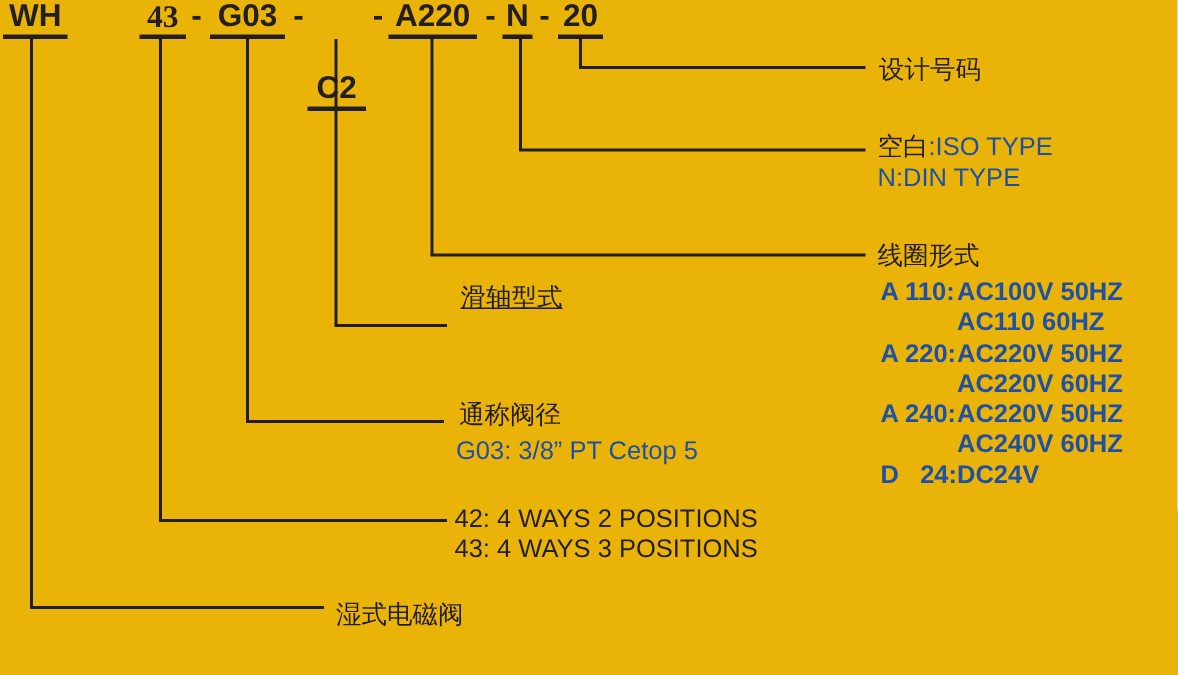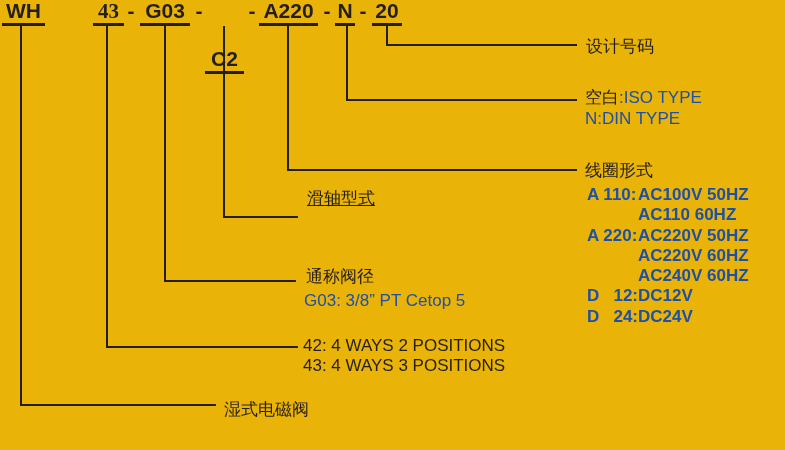--- a/index.html
+++ b/index.html
@@ -67,22 +67,22 @@
 
   <div class="lbl" style="left:585px;top:88px;"><span>空白</span><span class="blue">:ISO TYPE</span></div>
   <div class="lbl blue" style="left:585px;top:109px;">N:DIN TYPE</div>
 
   <div class="lbl" style="left:585px;top:161px;">线圈形式</div>
   <div class="coil-list">
     <div class="coil-row"><span class="coil-code">A 110:</span><span class="coil-val">AC100V 50HZ</span></div>
     <div class="coil-row"><span class="coil-code"></span><span class="coil-val">AC110 60HZ</span></div>
     <div class="coil-row"><span class="coil-code">A 220:</span><span class="coil-val">AC220V 50HZ</span></div>
     <div class="coil-row"><span class="coil-code"></span><span class="coil-val">AC220V 60HZ</span></div>
+    <div class="coil-row"><span class="coil-code">A 240:</span><span class="coil-val">AC220V 50HZ</span></div>
     <div class="coil-row"><span class="coil-code"></span><span class="coil-val">AC240V 60HZ</span></div>
-    <div class="coil-row"><span class="coil-code">D   12:</span><span class="coil-val">DC12V</span></div>
     <div class="coil-row"><span class="coil-code">D   24:</span><span class="coil-val">DC24V</span></div>
   </div>
 
   <div class="lbl" style="left:307px;top:189px;text-decoration:underline;">滑轴型式</div>
 
   <div class="lbl" style="left:306px;top:267px;">通称阀径</div>
   <div class="lbl blue" style="left:304px;top:291px;">G03: 3/8” PT Cetop 5</div>
 
   <div class="lbl" style="left:303px;top:336px;text-align:right;">42: 4 WAYS 2 POSITIONS</div>
   <div class="lbl" style="left:303px;top:356px;">43: 4 WAYS 3 POSITIONS</div>

